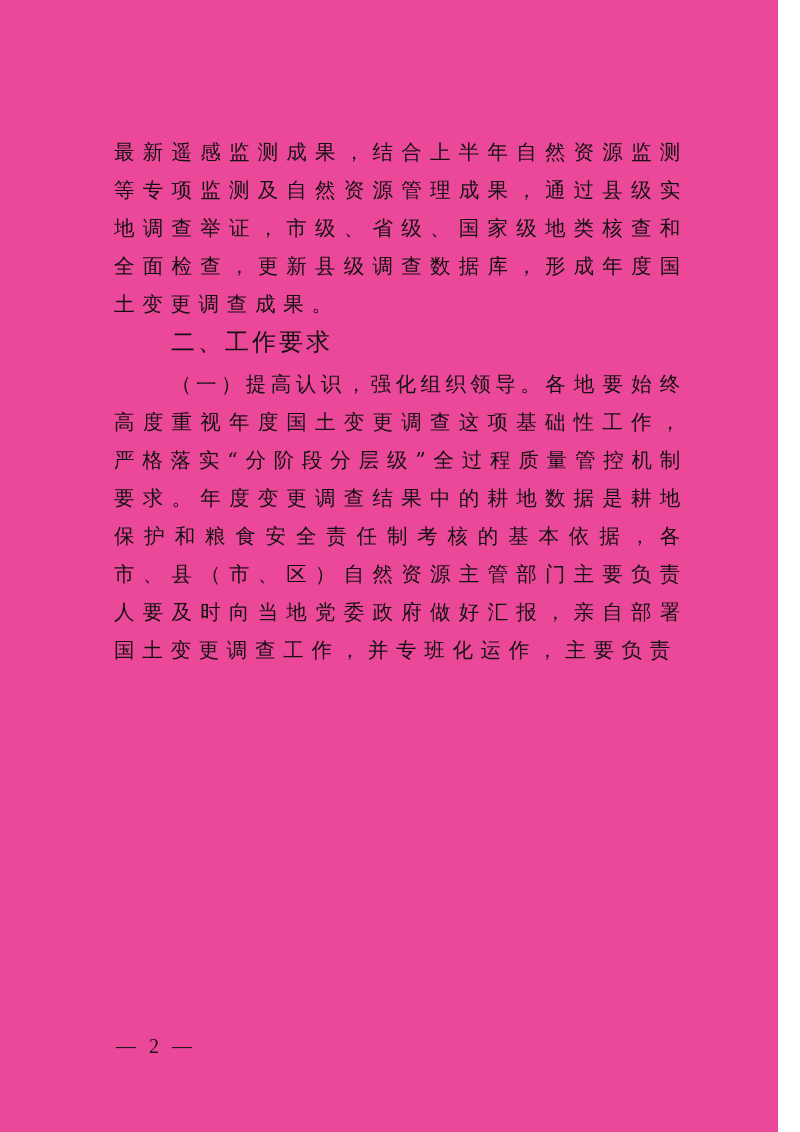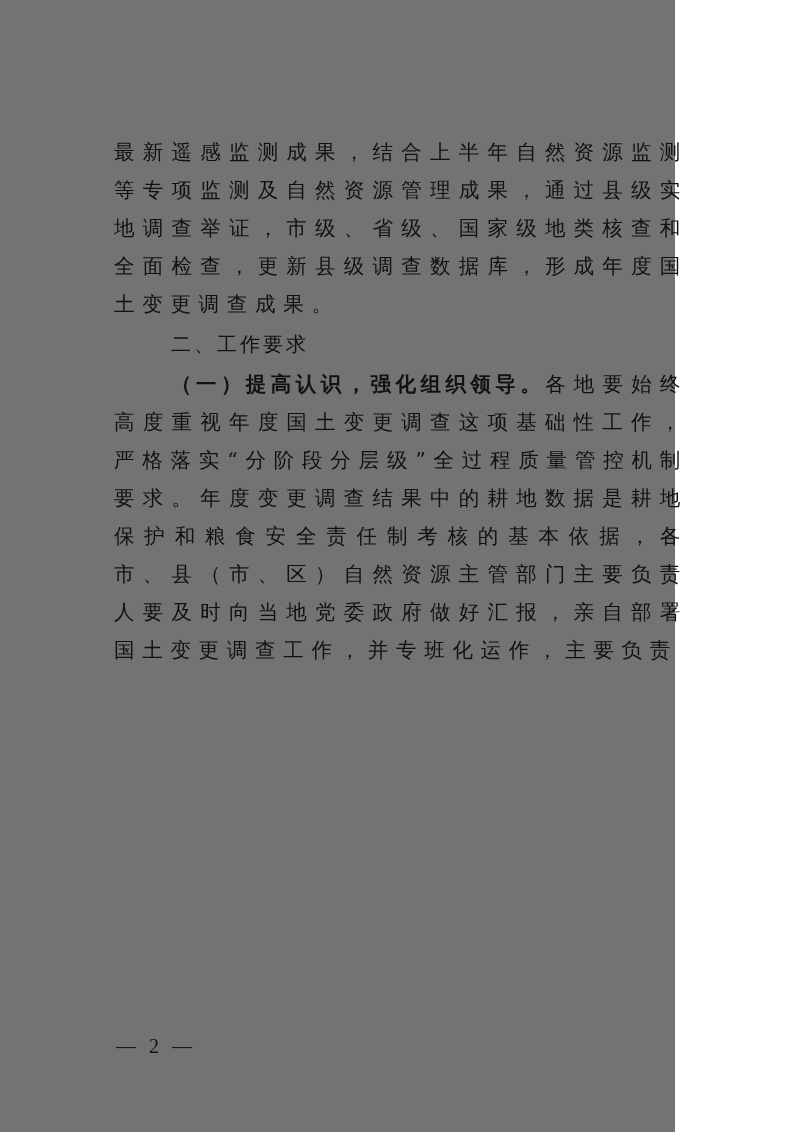--- a/index.html
+++ b/index.html
@@ -1,35 +1,35 @@
 <!DOCTYPE html>
 <html><head>
 <meta charset="utf-8">
 <style>
   html, body { margin: 0; padding: 0; background: #ffffff; }
   body { width: 800px; height: 1132px; position: relative; overflow: hidden; }
   .page {
-    position: absolute; left: 0; top: 0; width: 675px; height: 1132px;
-    background: #737373; color: #111111;
+    position: absolute; left: 0; top: 0; width: 778px; height: 1132px;
+    background: #ec4899; color: #111111;
   }
   .body-text {
     position: absolute; left: 114px; top: 133px; width: 574px;
     font-family: "DejaVu Serif", "Liberation Serif", serif;
     font-size: 20.5px; line-height: 38px; letter-spacing: 7.7px;
     text-align: justify; text-justify: inter-character;
   }
   .para { margin: 0; padding: 0; }
   .para.indent { text-indent: 57px; }
   .heading {
     margin: 0; padding-left: 57px;
-    font-family: Liberation Sans, sans-serif;
-    font-size: 20px; letter-spacing: 3px; line-height: 42px;
+    font-family: Liberation Mono, monospace;
+    font-size: 24px; letter-spacing: 3px; line-height: 42px;
   }
   .bold-lead {
-    font-weight: bold;
+    font-weight: normal;
     font-family: "DejaVu Serif", "Liberation Serif", serif;
     letter-spacing: 4px;
   }
   .page-number {
     position: absolute; left: 116px; top: 1035px;
     font-family: "Liberation Serif", "DejaVu Serif", serif;
     font-size: 20px; color: #111111; letter-spacing: 4px;
   }
 </style>
 </head>

